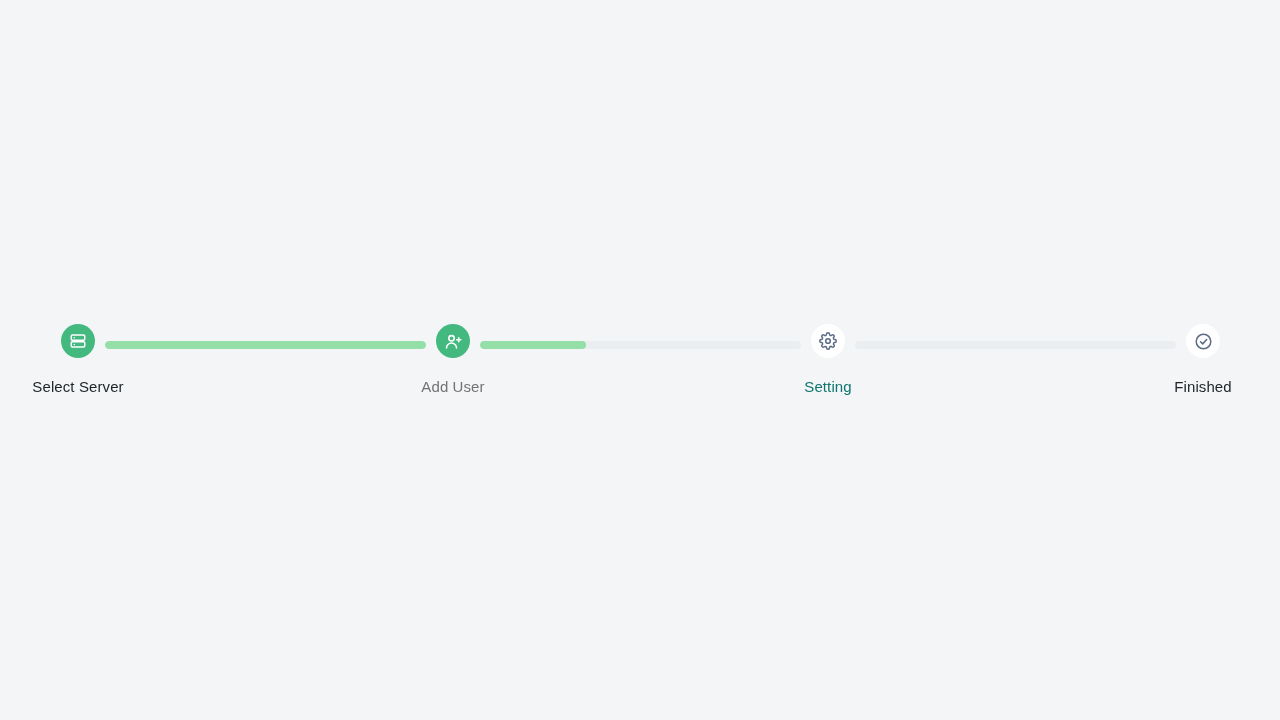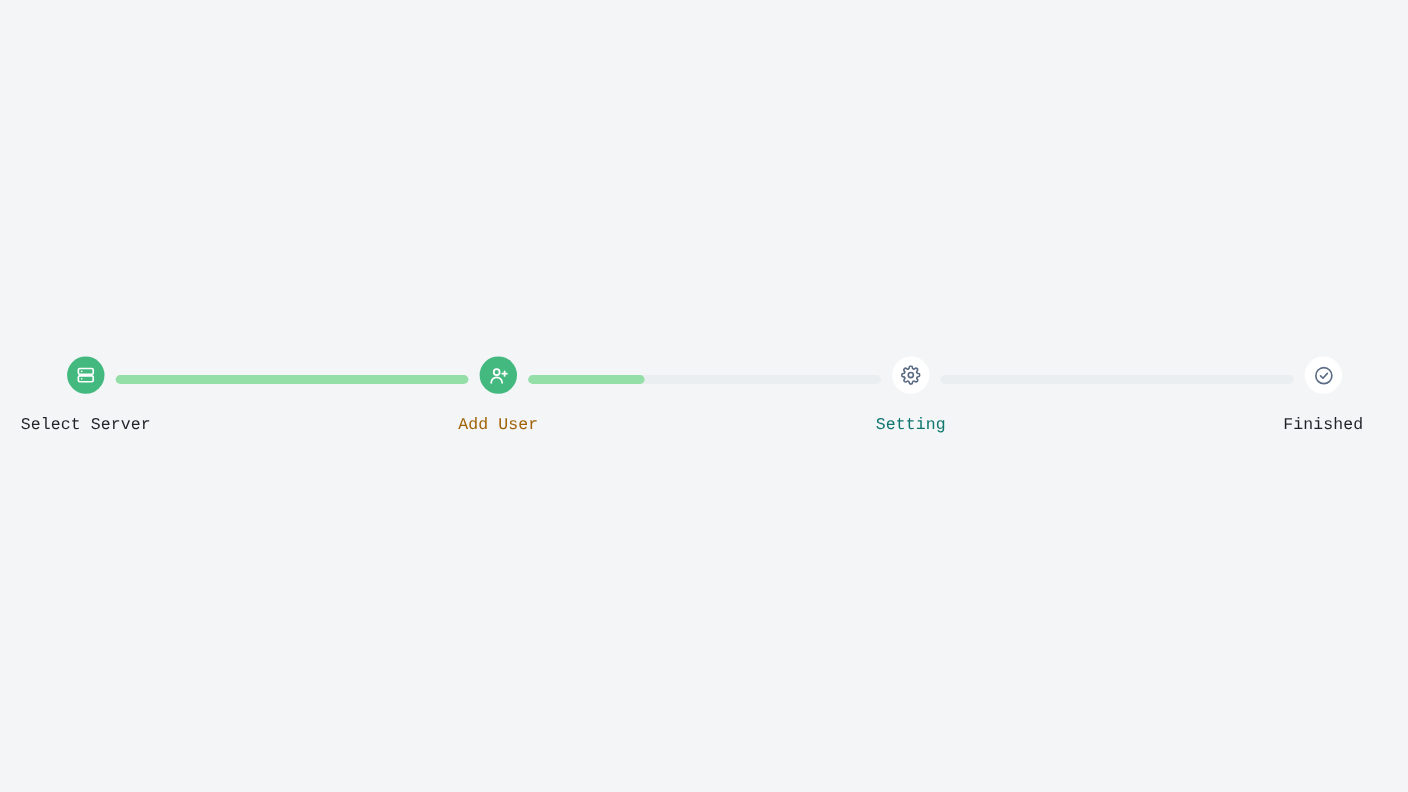--- a/index.html
+++ b/index.html
@@ -23,21 +23,20 @@
     width: 1280px;
     height: 720px;
   }
 
   .steps-wrap {
     position: absolute;
     left: 0;
     top: 320px;
     width: 1280px;
     height: 100px;
-    font-family: Liberation Mono, monospace;
   }
 
   
   .connector {
     position: absolute;
     height: 8px;
     top: 21px;
     border-radius: 4px;
     background: #eaeef1;
     overflow: hidden;
@@ -133,21 +132,21 @@
       <div class="step-circle" style="background: rgb(67, 185, 127);">
         <span>
           <svg width="19" height="19" viewBox="0 0 24 24" fill="none" stroke-width="2" stroke-linecap="round" stroke-linejoin="round" style="stroke: rgb(255, 255, 255);">
             <circle cx="9.5" cy="8" r="3.4"></circle>
             <path d="M3.2 20.2a6.3 6.3 0 0 1 12.6 0"></path>
             <line x1="18.6" y1="7.2" x2="18.6" y2="12.4"></line>
             <line x1="16" y1="9.8" x2="21.2" y2="9.8"></line>
           </svg>
         </span>
       </div>
-      <div class="step-label" style="color: #a16207;">Add User</div>
+      <div class="step-label" style="color: #737373;">Add User</div>
     </div>
 
     <div class="step todo" id="step-2" style="left: 828px;">
       <div class="step-circle" style="background: rgb(255, 255, 255);">
         <span>
           <svg width="18" height="18" viewBox="0 0 24 24" fill="none" stroke-width="2" stroke-linecap="round" stroke-linejoin="round" style="stroke: rgb(92, 107, 133);">
             <circle cx="12" cy="12" r="3.1"></circle>
             <path d="M19.4 15a1.65 1.65 0 0 0 .33 1.82l.06.06a2 2 0 1 1-2.83 2.83l-.06-.06a1.65 1.65 0 0 0-1.82-.33 1.65 1.65 0 0 0-1 1.51V21a2 2 0 0 1-4 0v-.09A1.65 1.65 0 0 0 9 19.4a1.65 1.65 0 0 0-1.82.33l-.06.06a2 2 0 1 1-2.83-2.83l.06-.06a1.65 1.65 0 0 0 .33-1.82 1.65 1.65 0 0 0-1.51-1H3a2 2 0 0 1 0-4h.09A1.65 1.65 0 0 0 4.6 9a1.65 1.65 0 0 0-.33-1.82l-.06-.06a2 2 0 1 1 2.83-2.83l.06.06A1.65 1.65 0 0 0 9 4.6a1.65 1.65 0 0 0 1-1.51V3a2 2 0 0 1 4 0v.09a1.65 1.65 0 0 0 1 1.51 1.65 1.65 0 0 0 1.82-.33l.06-.06a2 2 0 1 1 2.83 2.83l-.06.06A1.65 1.65 0 0 0 19.4 9v0a1.65 1.65 0 0 0 1.51 1H21a2 2 0 0 1 0 4h-.09a1.65 1.65 0 0 0-1.51 1z"></path>
           </svg>
         </span>

